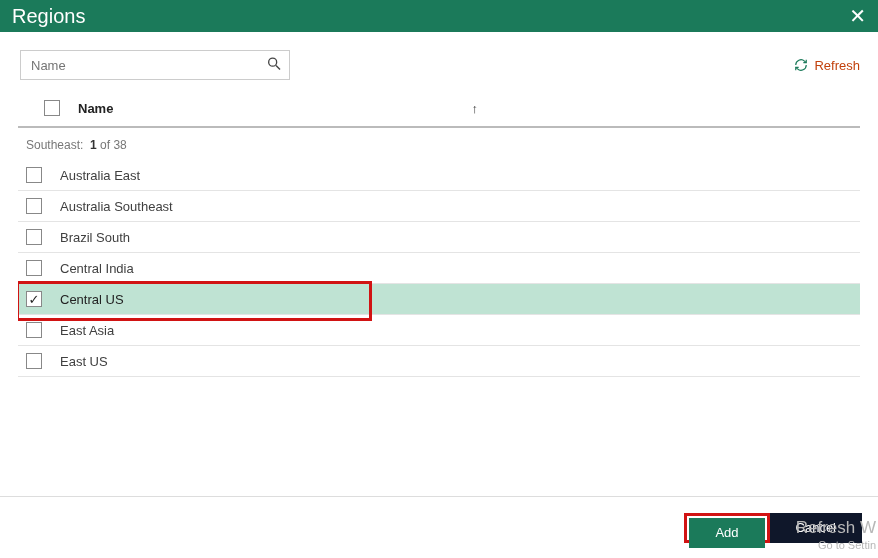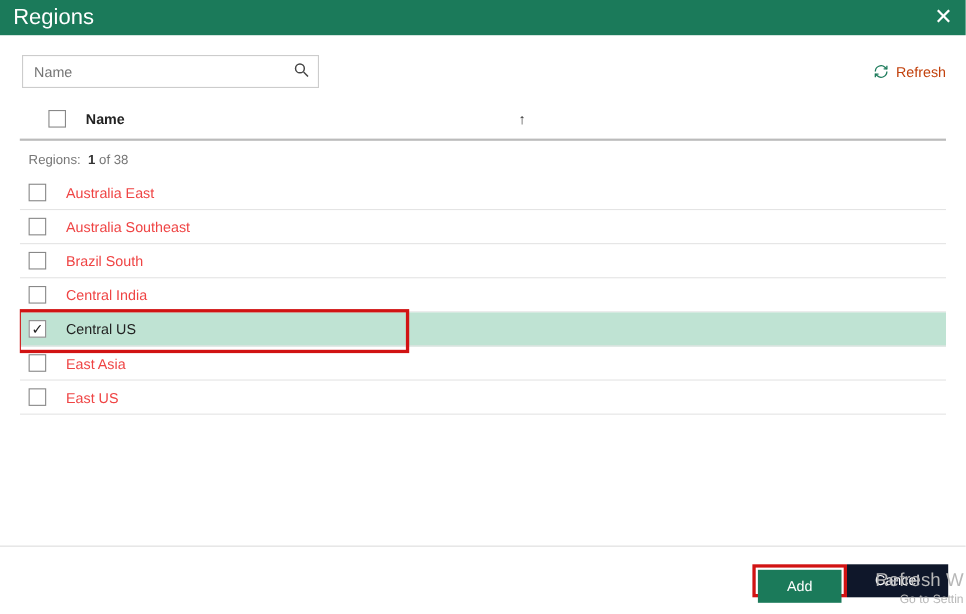--- a/index.html
+++ b/index.html
@@ -112,21 +112,21 @@
   }
   .row.selected {
     background: #bfe3d3;
   }
   .row .cb.checked::after {
     content: '✓';
     font-size: 13px;
     color: #222;
     line-height: 1;
   }
-  .row .label { color: #ef4444; }
+  .row .label { color: #404040; }
   .row.selected .label { color: #222; }
   .highlight-wrap {
     position: relative;
   }
   .highlight-wrap::after {
     content: '';
     position: absolute;
     left: -2px; top: -3px;
     width: 350px;
     height: 34px;
@@ -207,21 +207,21 @@
   </div>
 </div>
 
 <div class="header-row">
   <div class="cb"></div>
   <span class="name">Name</span>
   <span class="sort">↑</span>
 </div>
 
 <div class="selected-bar">
-  <span>Regions:</span>
+  <span>Southeast:</span>
   &nbsp;<b>1</b>
   <span>of</span>
   <span>38</span>
 </div>
 
 <div class="list-wrap">
   <div class="list" id="region-list">
       <div class="row">
         <div class="cb"></div>
         <span class="label">Australia East</span>

